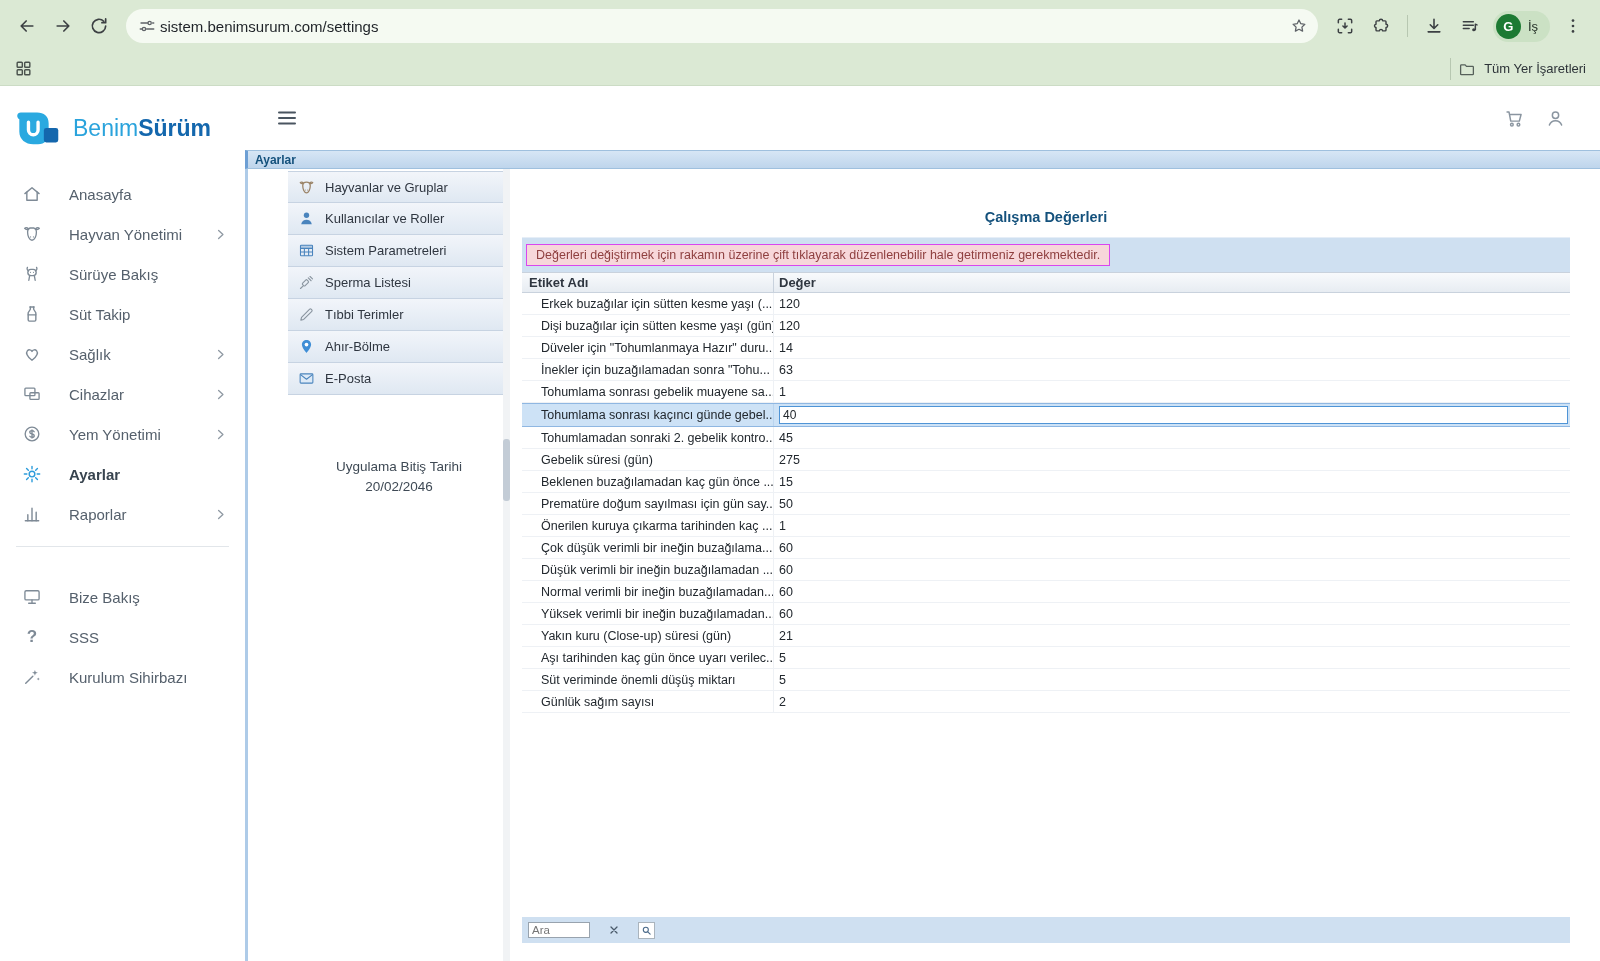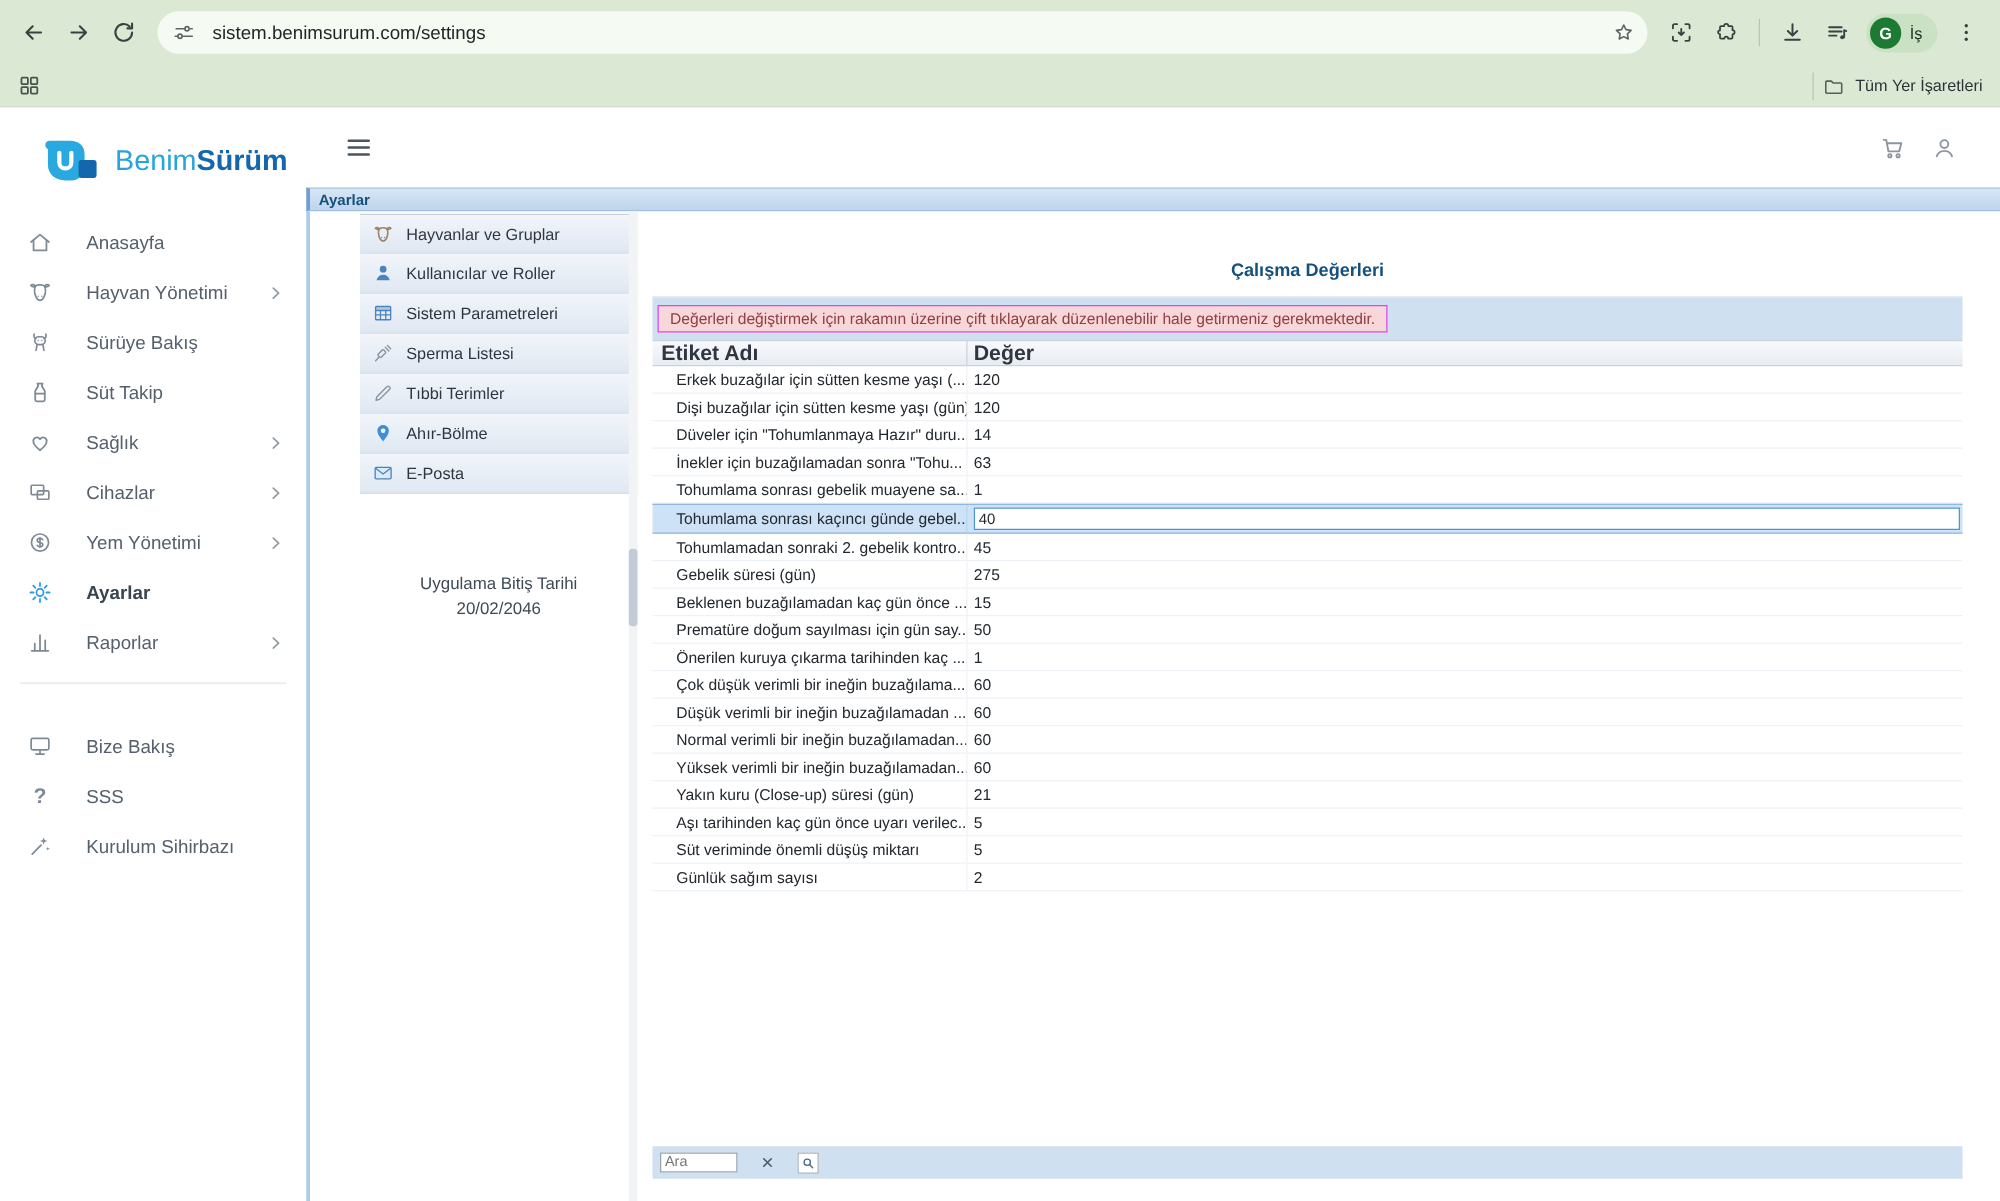--- a/index.html
+++ b/index.html
@@ -7,41 +7,41 @@
   body { font-family:"Liberation Sans", sans-serif; }
   .screen { position:relative; width:1600px; height:961px; background:#fff; overflow:hidden; }
 
   
   .chrome { background:#dbe9d4; border-bottom:1px solid #ccdcc5; }
   .toolbar { height:52px; display:flex; align-items:center; padding:0 10px; gap:2px; }
   .tbtn { width:34px; height:34px; border:none; background:transparent; border-radius:50%;
           display:flex; align-items:center; justify-content:center; color:#3c4043; cursor:pointer; flex:none; }
   .tbtn svg { width:20px; height:20px; }
   .omnibox { flex:1; min-width:0; height:34px; background:#f5faf2; border-radius:17px;
-             display:flex; align-items:center; padding:0 10px 0 12px; margin:0 8px; gap:14px; }
+             display:flex; align-items:center; padding:0 10px 0 12px; margin:0 8px; gap:4px; }
   .omni-icon { display:flex; color:#5f6368; cursor:pointer; }
   .omni-icon svg { width:18px; height:18px; }
   .omni-url { flex:1; font-size:15px; color:#1f2328; white-space:nowrap; overflow:hidden; }
   .divider-v { width:1px; height:22px; background:#b7c7b1; margin:0 7px; flex:none; }
   .profile-pill { display:flex; align-items:center; gap:7px; background:#cbe1c4; border-radius:16px;
                   padding:3px 12px 3px 3px; cursor:pointer; flex:none; margin:0 4px; }
   .avatar { width:25px; height:25px; border-radius:50%; background:#1d7a33; color:#fff;
             font-size:13px; font-weight:bold; display:flex; align-items:center; justify-content:center; }
   .profile-label { font-size:13px; color:#243027; }
   .bookmarks { height:33px; display:flex; align-items:center; padding:0 14px; }
   .bm-icon { display:flex; color:#4a524d; cursor:pointer; }
   .bm-icon svg { width:19px; height:19px; }
   .bm-spacer { flex:1; }
   .bm-right { display:flex; align-items:center; gap:8px; font-size:13px; color:#2d3338; cursor:pointer; }
   .bm-right svg { width:18px; height:18px; }
 
   
   .app { display:flex; height:875px; }
   .sidebar { width:245px; flex:none; display:flex; flex-direction:column; padding-top:14px; background:#fff; }
-  .logo-row { display:flex; align-items:center; gap:8px; padding-left:34px; height:56px; cursor:pointer; }
+  .logo-row { display:flex; align-items:center; gap:8px; padding-left:15px; height:56px; cursor:pointer; }
   .logo-mark svg { width:50px; height:44px; display:block; }
   .logo-text { font-size:23px; color:#2aa3dc; white-space:nowrap; }
   .logo-text b { color:#1467ad; }
   .nav { margin-top:18px; }
   .nav-item { height:40px; display:flex; align-items:center; padding:0 18px 0 22px; gap:27px;
               font-size:15px; color:#55606c; cursor:pointer; }
   .nav-icon { width:20px; height:20px; display:flex; color:#7e8a96; flex:none; }
   .nav-icon svg { width:20px; height:20px; }
   .nav-label { white-space:nowrap; }
   .nav-item.active .nav-icon { color:#2d9cdb; }
@@ -84,21 +84,21 @@
   .expiry { margin-top:62px; text-align:center; font-size:13.5px; color:#3f4a55; line-height:1.5; }
   .menu-scrollbar { position:absolute; right:0; top:0; bottom:0; width:7px; background:#f1f3f5; }
   .menu-scroll-thumb { position:absolute; top:270px; height:62px; width:7px; background:#c3ccd6; border-radius:3px; }
 
   
   .values-panel { width:1048px; flex:none; margin-left:12px; display:flex; flex-direction:column; }
   .panel-title { text-align:center; font-size:14.5px; font-weight:bold; color:#14517c; margin:40px 0 12px; }
   .notice-strip { background:#cfe0f1; padding:6px 4px; border-top:1px solid #e6eef7; }
   .notice-box { display:inline-block; background:#f7d7da; border:1px solid #d946ef; color:#8f4040;
                 font-size:12.5px; padding:3px 9px; }
-  .vheader { display:flex; height:21px; align-items:flex-start; font-size:17px; font-weight:bold; color:#2f3640;
+  .vheader { display:flex; height:21px; align-items:center; font-size:13px; font-weight:bold; color:#2f3640;
              background:linear-gradient(#f8fafc,#e7ecf2); border-top:1px solid #c9d2dd; border-bottom:1px solid #c9d2dd; }
   .vh-label { width:252px; padding-left:7px; border-right:1px solid #c9d2dd; height:100%; display:flex; align-items:center; }
   .vh-value { flex:1; padding-left:5px; }
   .vrow { display:flex; height:22px; align-items:center; font-size:12.5px; color:#22282e;
           border-bottom:1px solid #eef1f5; cursor:default; }
   .vcell-label { width:252px; padding-left:19px; border-right:1px solid #eef1f5; height:100%;
                  display:flex; align-items:center; white-space:nowrap; overflow:hidden; }
   .vcell-value { flex:1; padding-left:5px; display:flex; align-items:center; height:100%; }
   .vrow.editing { background:#cde2f6; border-top:1px solid #8fb7e2; border-bottom:1px solid #8fb7e2; height:24px; }
   .vrow.editing .vcell-label { border-right-color:#b9d4ef; }

